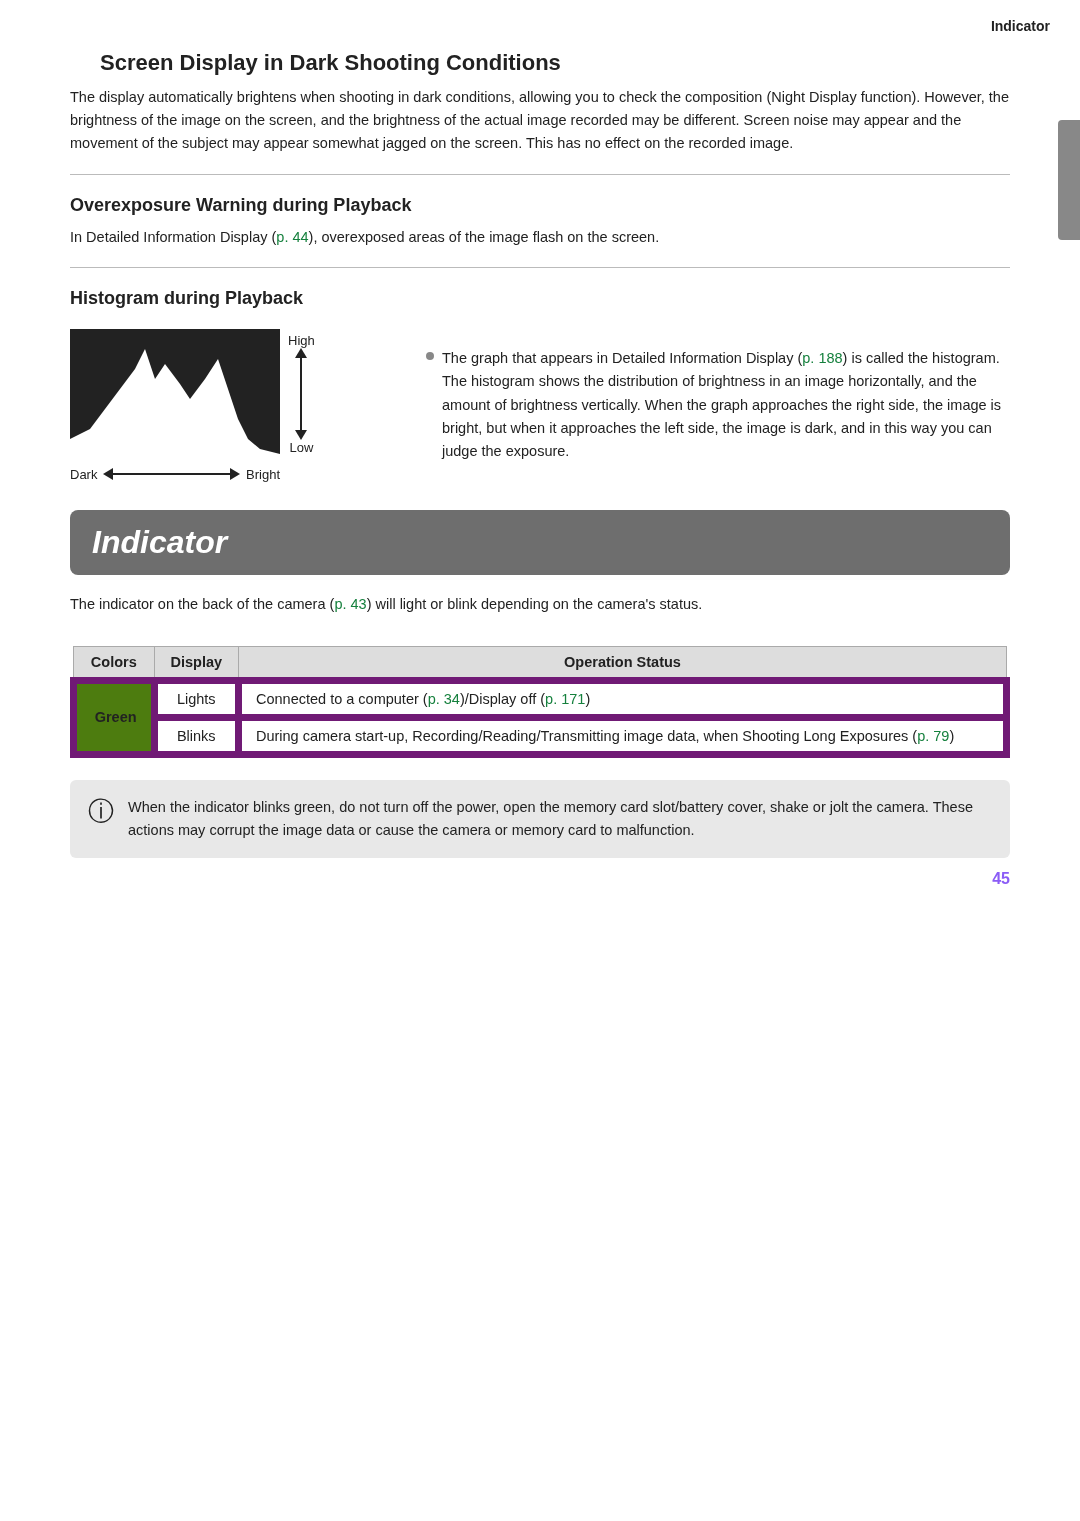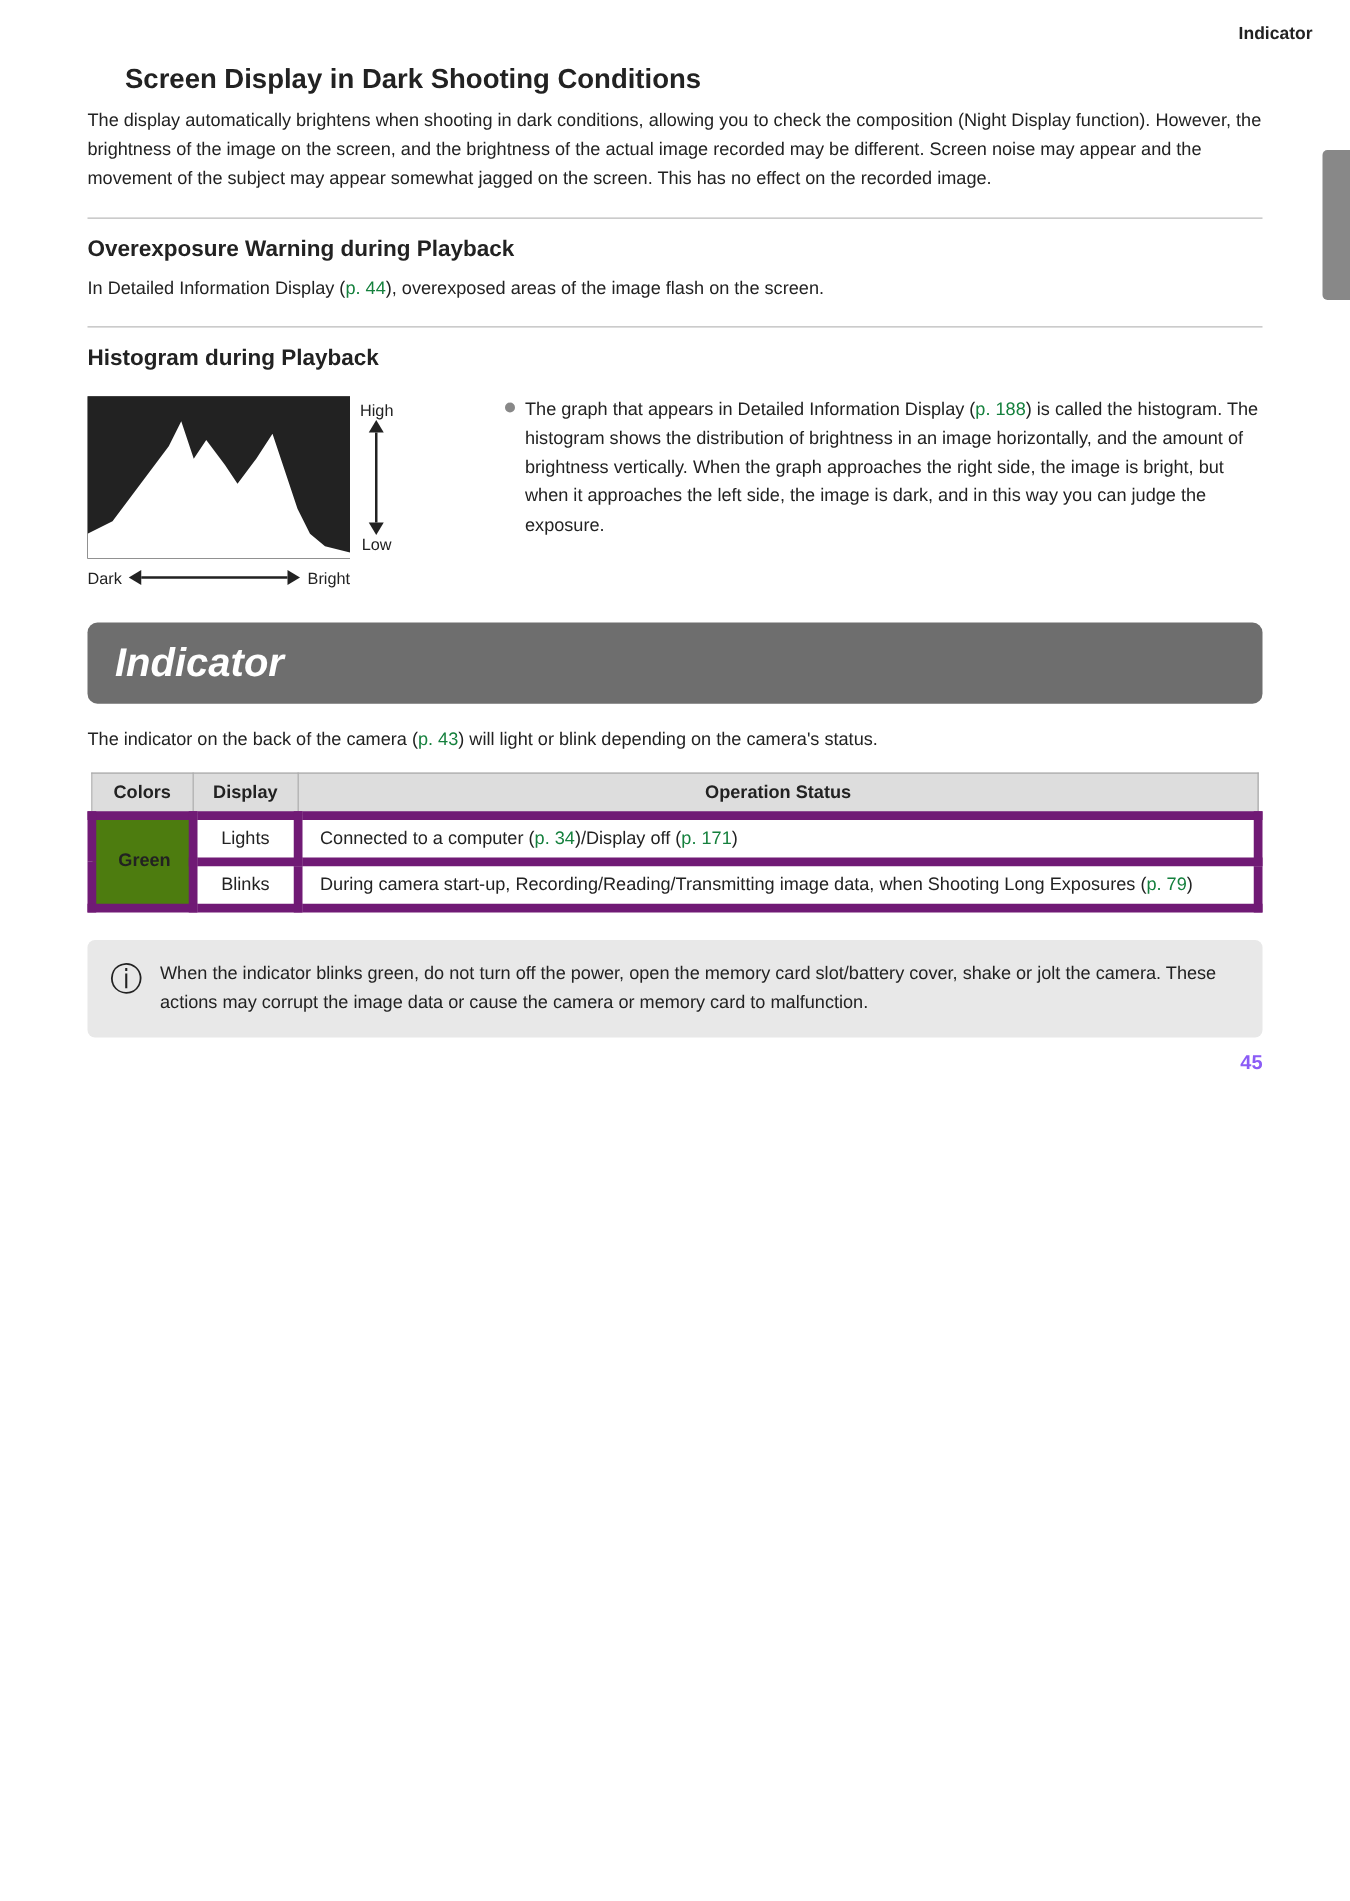--- a/index.html
+++ b/index.html
@@ -43,29 +43,29 @@
     p.body-text {
       font-size: 14.5px;
       line-height: 1.6;
       margin-bottom: 14px;
       color: #222;
     }
     h3.subsection-title {
       font-size: 18px;
       font-weight: bold;
       margin-bottom: 10px;
-      margin-top: 8px;
+      margin-top: 20px;
     }
     .link-blue { color: #15803d; text-decoration: none; }
     
     .histogram-section {
       display: flex;
       flex-direction: row;
-      align-items: flex-start;
-      gap: 14px;
+      align-items: center;
+      gap: 36px;
       margin-top: 20px;
     }
     .histogram-left {
       display: flex;
       flex-direction: column;
       align-items: flex-start;
       min-width: 320px;
     }
     .histogram-diagram {
       display: flex;
@@ -192,21 +192,21 @@
     .indicator-header h1 {
       font-size: 32px;
       font-weight: bold;
       color: #fff;
       font-style: italic;
     }
     
     .indicator-table {
       width: 100%;
       border-collapse: collapse;
-      margin-top: 14px;
+      margin-top: 30px;
       font-size: 14.5px;
     }
     .indicator-table th {
       background: #ddd;
       border: 1px solid #aaa;
       padding: 7px 14px;
       font-weight: bold;
       text-align: center;
     }
     .indicator-table td {

